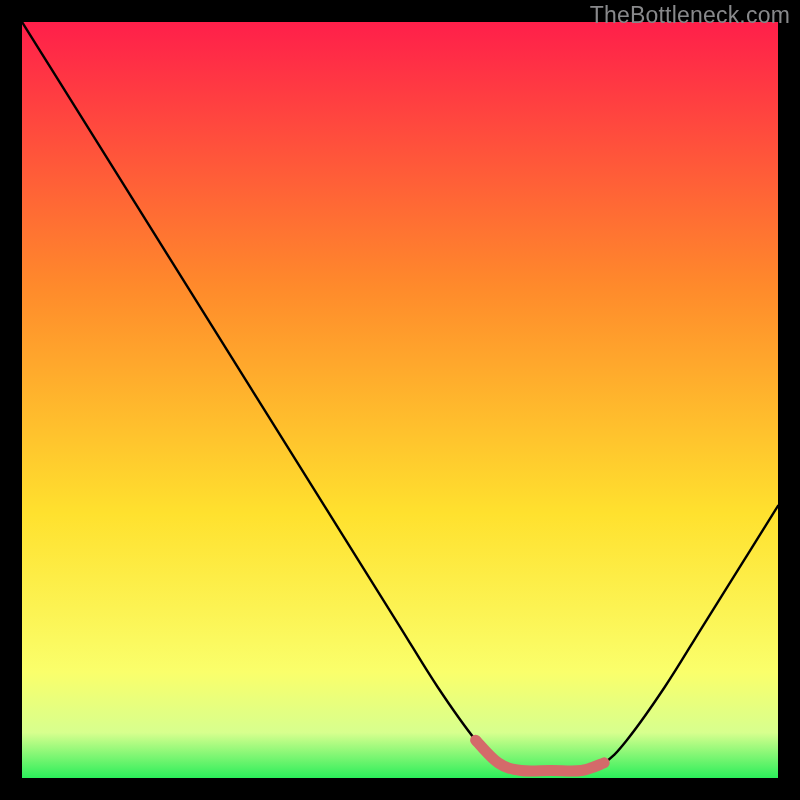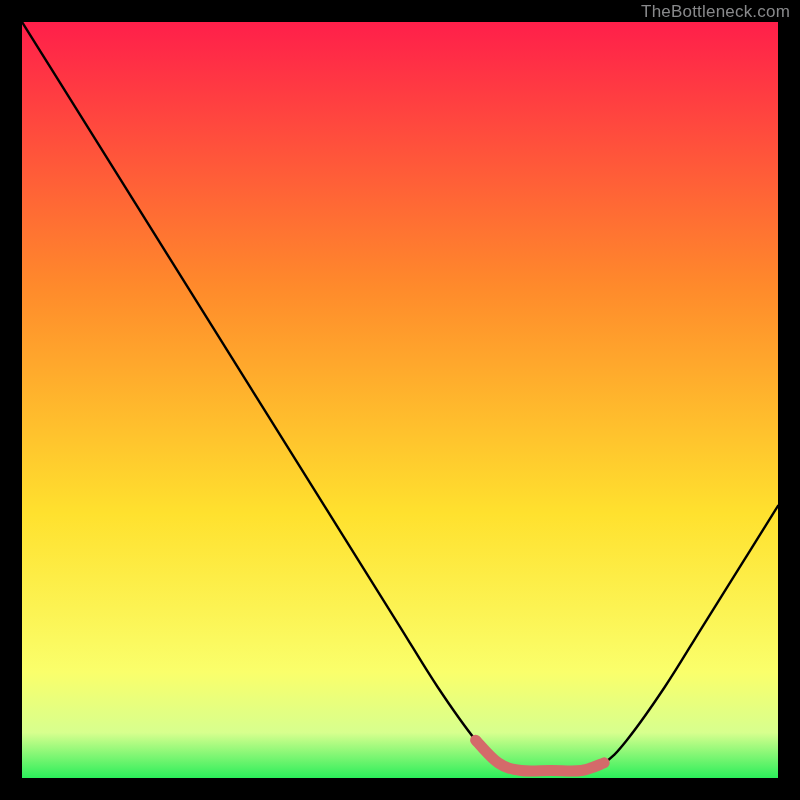--- a/index.html
+++ b/index.html
@@ -23,21 +23,21 @@
     left: 0;
     top: 0;
     width: 756px;
     height: 756px;
   }
   .watermark {
     position: absolute;
     top: 2px;
     right: 10px;
     font-family: Arial, Helvetica, sans-serif;
-    font-size: 17px;
+    font-size: 23px;
     font-weight: 500;
     color: #88898b;
     letter-spacing: 0.2px;
   }
 </style>
 </head>
 <body>
 
 <div class="frame">
   <svg class="plot" viewBox="0 0 756 756" preserveAspectRatio="none">

